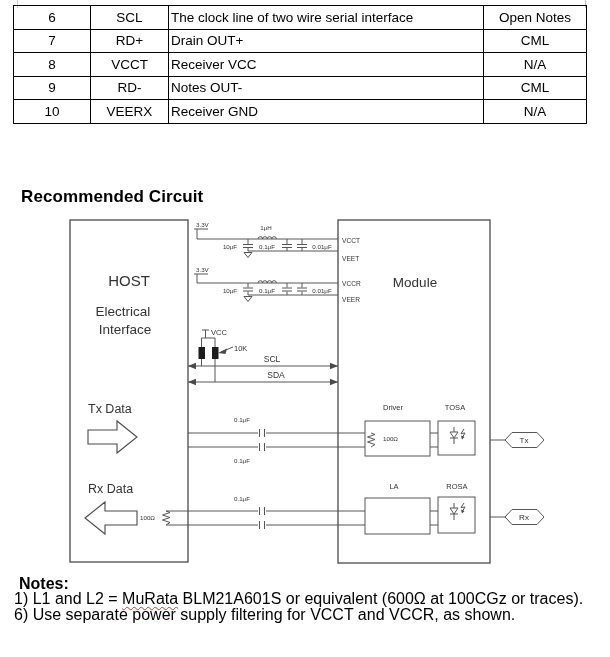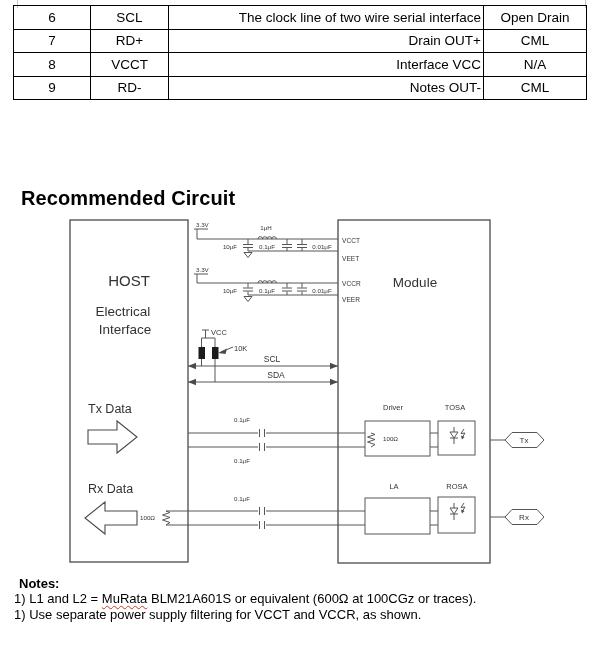--- a/index.html
+++ b/index.html
@@ -4,42 +4,42 @@
 <style>
   * { margin:0; padding:0; box-sizing:border-box; }
   html,body { width:610px; height:657px; }
   body { position:relative; background:#ffffff; font-family:"Liberation Sans", sans-serif; color:#000; overflow:hidden; }
 
   .margin-tick { position:absolute; top:0; width:1px; height:8px; background:#c2c5cb; }
 
   table.pins { position:absolute; left:13px; top:5px; width:573px; border-collapse:collapse; table-layout:fixed; font-size:13.5px; color:#000; }
   table.pins td { border:1.6px solid #000; height:23.5px; padding:0 2px; vertical-align:middle; white-space:nowrap; overflow:hidden; }
   td.c { text-align:center; }
-  td.l { text-align:right; padding-left:8px; }
-
-  .section-heading { position:absolute; left:21px; top:187px; font-size:20px; font-weight:bold; letter-spacing:0.1px; }
+  td.l { text-align:left; padding-left:8px; }
+
+  .section-heading { position:absolute; left:21px; top:187px; font-size:17px; font-weight:bold; letter-spacing:0.1px; }
 
   svg.circuit { position:absolute; left:0; top:205px; }
   svg.circuit text { font-family:"Liberation Sans", sans-serif; fill:#333; }
   .t6  { font-size:6.2px; }
   .t65 { font-size:6.6px; }
   .t75 { font-size:7.5px; }
   .t85 { font-size:8.5px; }
   .t12 { font-size:12.5px; fill:#2e2e2e; }
   .t13 { font-size:13.5px; fill:#2e2e2e; }
   .t15 { font-size:15px;   fill:#2e2e2e; }
   .t8p { font-size:8px; fill:#2e2e2e; }
   .wire { stroke:#565656; stroke-width:1; fill:none; }
   .wire2 { stroke:#4a4a4a; stroke-width:1.1; fill:none; }
   .bigbox { stroke:#4a4a4a; stroke-width:1.3; fill:none; }
   .smbox { stroke:#565656; stroke-width:1; fill:none; }
   .ah { fill:#4a4a4a; stroke:none; }
   .rres { fill:#1c1c1c; stroke:none; }
 
-  .notes { position:absolute; left:14px; top:576px; font-size:13px; line-height:15.3px; color:#000; width:590px; }
+  .notes { position:absolute; left:14px; top:576px; font-size:16px; line-height:15.3px; color:#000; width:590px; }
   .notes .hd { font-weight:bold; padding-left:5px; }
   .misspell { text-decoration:underline wavy #d93025 1px; text-decoration-skip-ink:none; text-underline-offset:2px; }
 </style>
 </head>
 <body>
 
 <div class="margin-tick" style="left:17px"></div>
 <div class="margin-tick" style="left:585px"></div>
 
 <table class="pins">
@@ -47,39 +47,45 @@
     <col style="width:77px">
       <col style="width:78px">
       <col style="width:315px">
       <col style="width:103px">
   </colgroup>
   <tbody>
     <tr>
       <td class="c">6</td>
       <td class="c">SCL</td>
       <td class="l">The clock line of two wire serial interface</td>
-      <td class="c">Open Drain</td>
+      <td class="c">Open Notes</td>
     </tr>
     <tr>
       <td class="c">7</td>
       <td class="c">RD+</td>
       <td class="l">Drain OUT+</td>
       <td class="c">CML</td>
     </tr>
     <tr>
       <td class="c">8</td>
       <td class="c">VCCT</td>
-      <td class="l">Interface VCC</td>
+      <td class="l">Receiver VCC</td>
       <td class="c">N/A</td>
     </tr>
     <tr>
       <td class="c">9</td>
       <td class="c">RD-</td>
       <td class="l">Notes OUT-</td>
       <td class="c">CML</td>
+    </tr>
+    <tr>
+      <td class="c">10</td>
+      <td class="c">VEERX</td>
+      <td class="l">Receiver GND</td>
+      <td class="c">N/A</td>
     </tr>
   </tbody>
 </table>
 
 <div class="section-heading">Recommended Circuit</div>
 
 <svg class="circuit" width="610" height="370" viewBox="0 0 610 370">
 
   <rect class="bigbox" x="70" y="15" width="118" height="342"></rect>
   <rect class="bigbox" x="338" y="15" width="152" height="343"></rect>
@@ -201,14 +207,14 @@
   <g>
     <path class="wire" d="M490,312 H505"></path>
     <polygon class="smbox" points="505,312 512,304.5 537,304.5 544,312 537,319.5 512,319.5"></polygon>
     <text class="t8p" x="524" y="315" text-anchor="middle">Rx</text>
   </g>
 </svg>
 
 <div class="notes">
   <div class="hd">Notes:</div>
   <div><span>1) L1 and L2 = </span><span class="misspell">MuRata</span><span> BLM21A601S or equivalent (600Ω at 100CGz or traces).</span></div>
-  <div>1) Use separate power supply filtering for VCCT and VCCR, as shown.</div>
+  <div>6) Use separate power supply filtering for VCCT and VCCR, as shown.</div>
 </div>
 
 </body></html>

